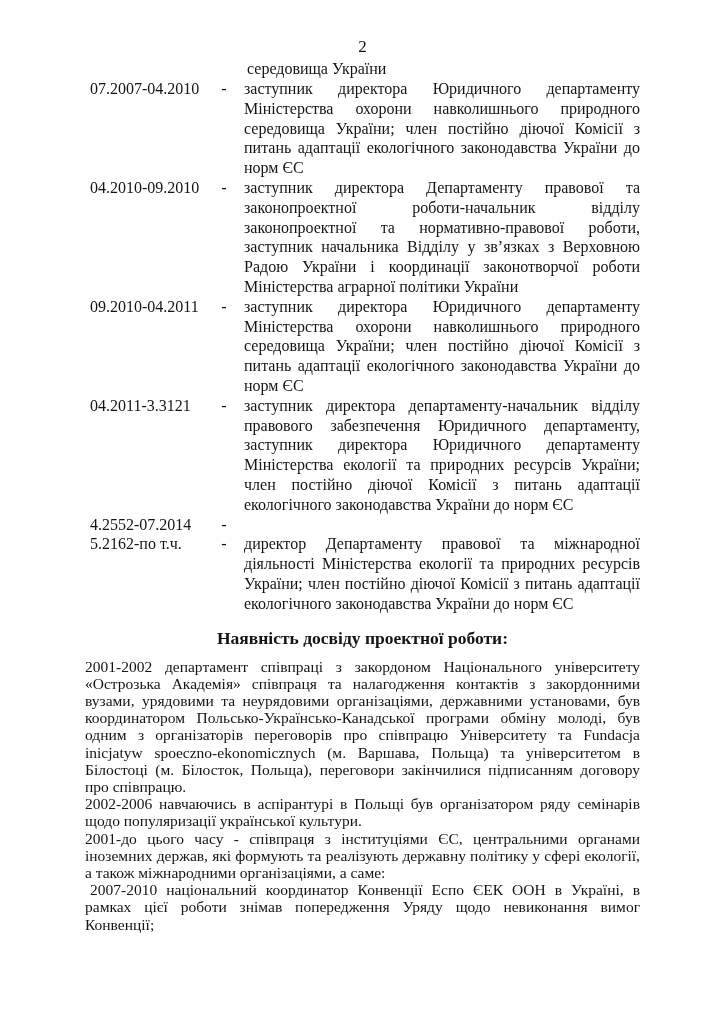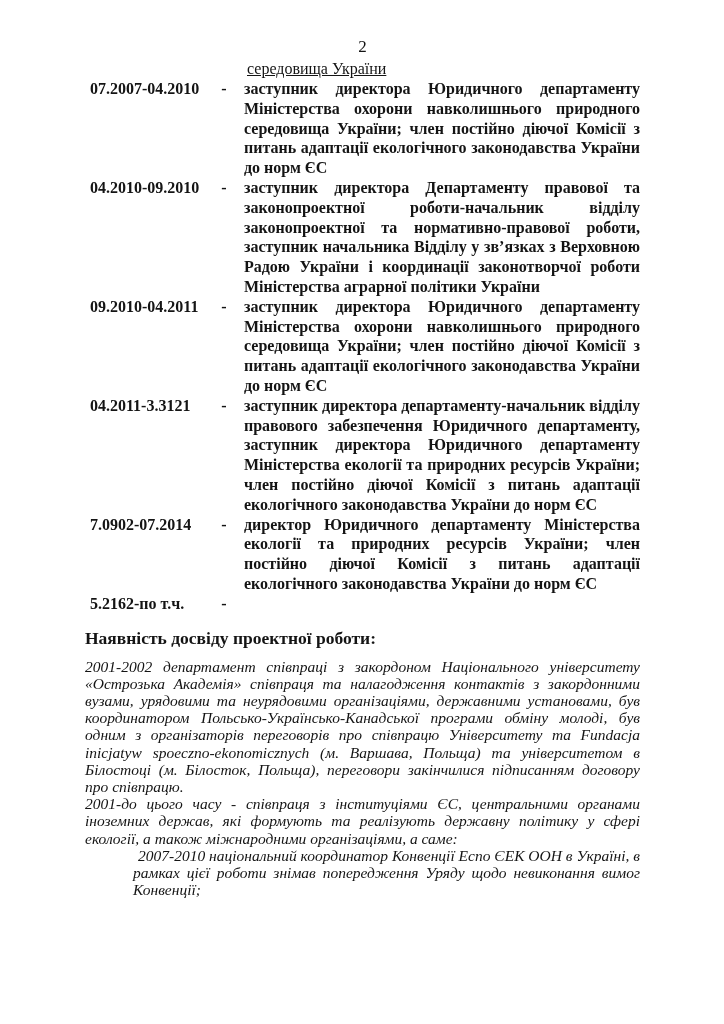--- a/index.html
+++ b/index.html
@@ -20,64 +20,61 @@
   }
   .page-number {
     text-align: center;
     font-size: 17px;
     line-height: 22px;
   }
   .continuation {
     margin-left: 162px;
     font-size: 16px;
     line-height: 21px;
-    text-decoration: underline;
   }
   .entries {
     margin-left: 5px;
   }
   .entry {
     display: flex;
     align-items: flex-start;
     font-size: 16px;
     line-height: 19.8px;
-    font-weight: bold;
   }
   .entry .date {
     flex: none;
     width: 114px;
     white-space: nowrap;
   }
   .entry .dash {
     flex: none;
     width: 40px;
     text-align: center;
   }
   .entry .desc {
     flex: 1;
     text-align: justify;
   }
   .section-heading {
     margin: 14px 0 10px 0;
+    text-align: center;
     font-size: 17.5px;
     font-weight: bold;
     line-height: 20px;
   }
   .paras {
     font-size: 15.5px;
     line-height: 17.2px;
   }
   .paras p {
     margin: 0;
     text-align: justify;
-    font-style: italic;
   }
   .paras p.indent-sm {
     text-indent: 5px;
-    margin-left: 48px;
   }
 </style>
 </head>
 <body>
 
 <div class="page">
 
   <div class="page-number">2</div>
 
   <div class="continuation">середовища України</div>
@@ -102,33 +99,34 @@
       <div class="desc">заступник директора Юридичного департаменту Міністерства охорони навколишнього природного середовища України; член постійно діючої Комісії з питань адаптації екологічного законодавства України до норм ЄС</div>
     </div>
 
     <div class="entry">
       <div class="date">04.2011-3.3121</div>
       <div class="dash">-</div>
       <div class="desc">заступник директора департаменту-начальник відділу правового забезпечення Юридичного департаменту, заступник директора Юридичного департаменту Міністерства екології та природних ресурсів України; член постійно діючої Комісії з питань адаптації екологічного законодавства України до норм ЄС</div>
     </div>
 
     <div class="entry">
-      <div class="date">7.0902-07.2014</div>
+      <div class="date">4.2552-07.2014</div>
       <div class="dash">-</div>
-      <div class="desc">директор Юридичного департаменту Міністерства екології та природних ресурсів України; член постійно діючої Комісії з питань адаптації екологічного законодавства України до норм ЄС</div>
     </div>
 
     <div class="entry">
       <div class="date">5.2162-по т.ч.</div>
       <div class="dash">-</div>
+      <div class="desc">директор Департаменту правової та міжнародної діяльності Міністерства екології та природних ресурсів України; член постійно діючої Комісії з питань адаптації екологічного законодавства України до норм ЄС</div>
     </div>
 
   </div>
 
   <div class="section-heading">Наявність досвіду проектної роботи:</div>
 
   <div class="paras">
     <p>2001-2002 департамент співпраці з закордоном Національного університету «Острозька Академія» співпраця та налагодження контактів з закордонними вузами, урядовими та неурядовими організаціями, державними установами, був координатором Польсько-Українсько-Канадської програми обміну молоді, був одним з організаторів переговорів про співпрацю Університету та Fundacja inicjatyw spoeczno-ekonomicznych (м. Варшава, Польща) та університетом в Білостоці (м. Білосток, Польща), переговори закінчилися підписанням договору про співпрацю.</p>
+    <p>2002-2006 навчаючись в аспірантурі в Польщі був організатором ряду семінарів щодо популяризації української культури.</p>
     <p>2001-до цього часу - співпраця з інституціями ЄС, центральними органами іноземних держав, які формують та реалізують державну політику у сфері екології, а також міжнародними організаціями, а саме:</p>
     <p class="indent-sm">2007-2010 національний координатор Конвенції Еспо ЄЕК ООН в Україні, в рамках цієї роботи знімав попередження Уряду щодо невиконання вимог Конвенції;</p>
   </div>
 
 </div>
 
 </body></html>

